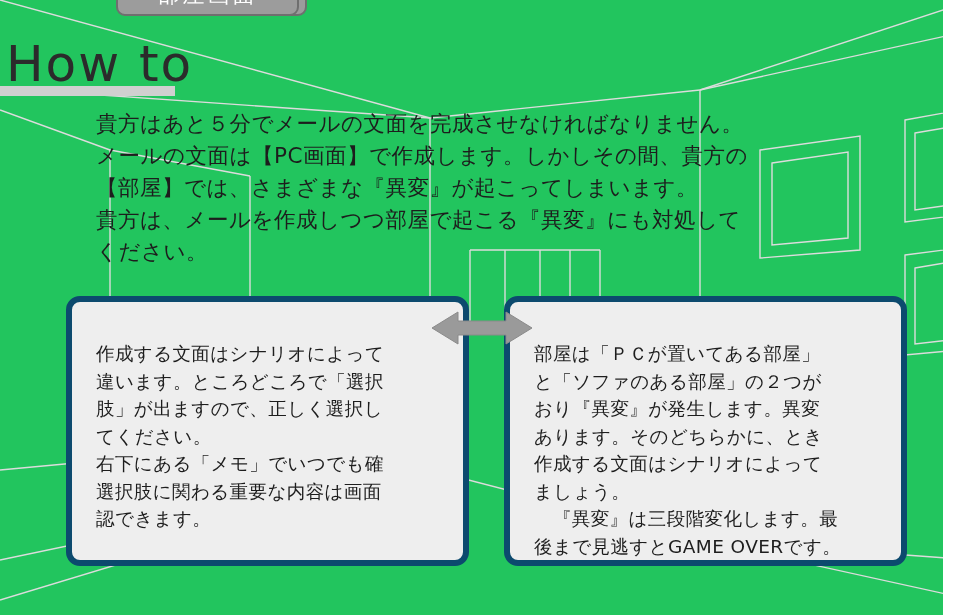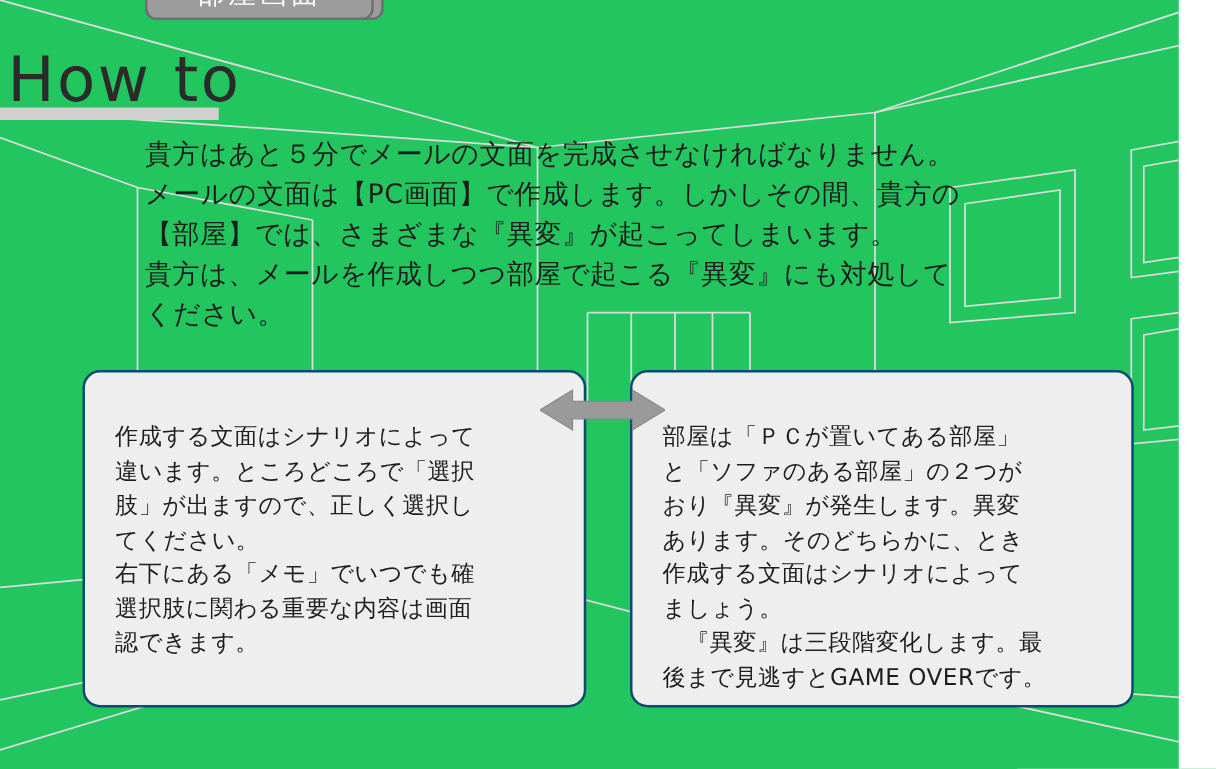--- a/index.html
+++ b/index.html
@@ -61,32 +61,31 @@
   #intro {
     position: absolute;
     left: 96px;
     top: 108px;
     width: 800px;
     z-index: 4;
     color: #1d1d1d;
     font-size: 21.5px;
     line-height: 32px;
     letter-spacing: 0.5px;
-    margin-left: 20px;
   }
   #intro .line { white-space: nowrap; }
 
   
   .panel {
     position: absolute;
     top: 296px;
     width: 403px;
     height: 270px;
     background: #eeeeee;
-    border: 2px solid #0c4a6e;
+    border: 6px solid #0c4a6e;
     border-radius: 14px;
     box-sizing: border-box;
     z-index: 4;
   }
   #panel-pc   { left: 66px; }
   #panel-room { left: 504px; }
 
   .panel-header {
     position: absolute;
     top: -26px;

